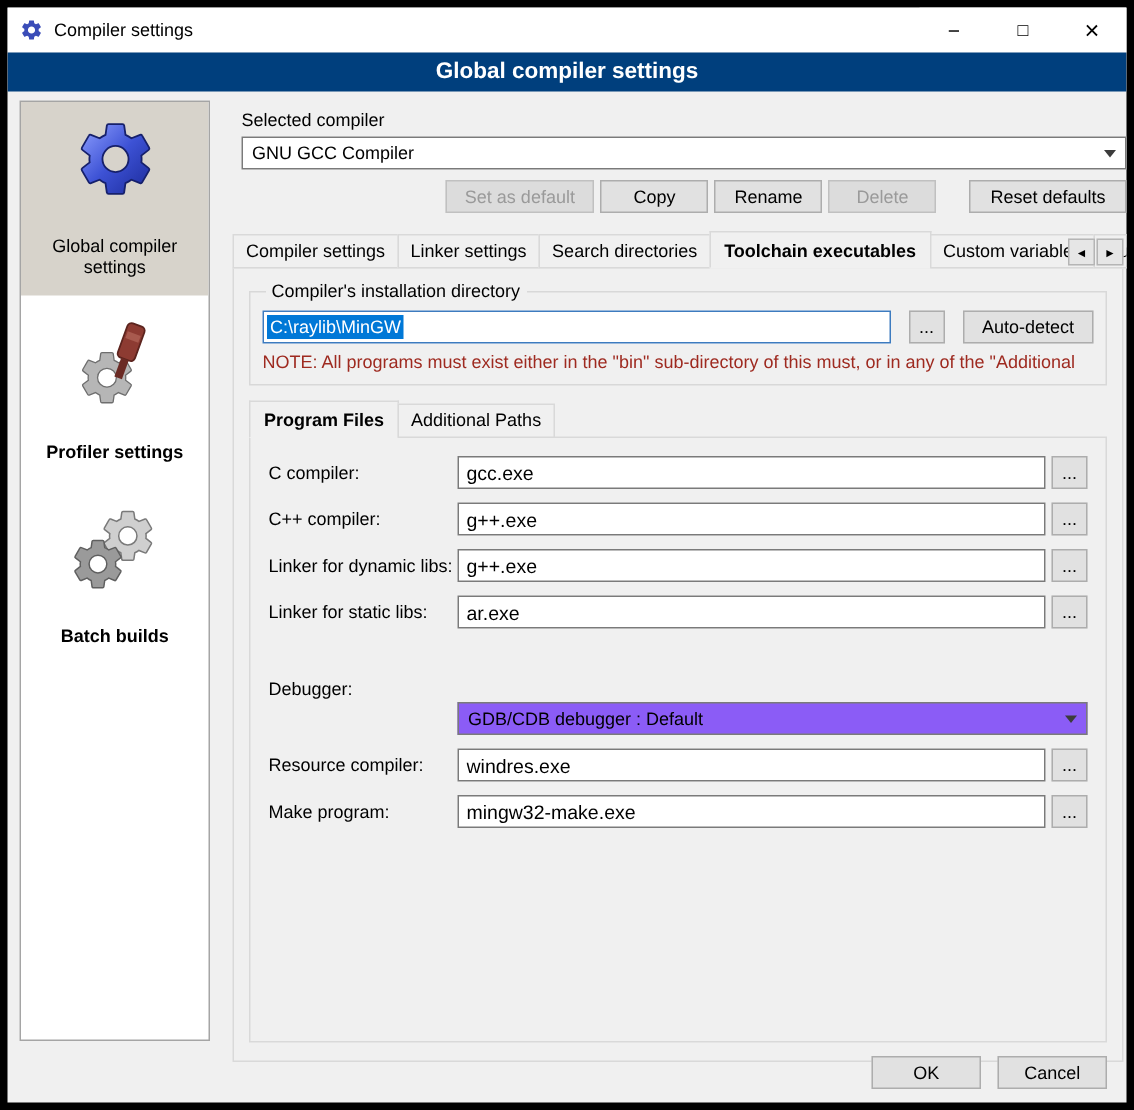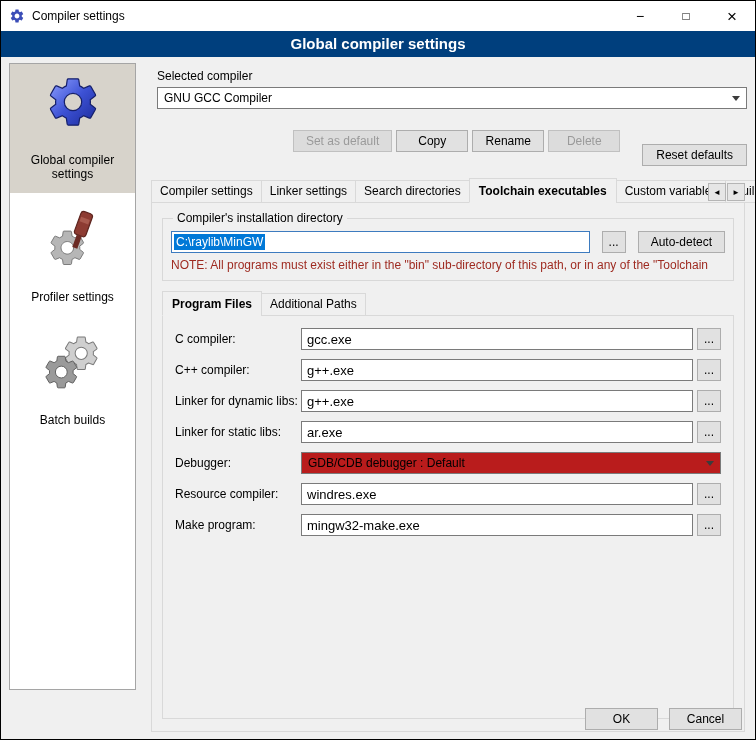--- a/index.html
+++ b/index.html
@@ -7,21 +7,21 @@
   body {
     font-family: "Liberation Sans", "DejaVu Sans", sans-serif;
     font-size: 12px;
     color: #000;
     background: #f0f0f0;
   }
   .window {
     position: relative;
     width: 756px; height: 740px;
     background: #f0f0f0;
-    border: 1px solid #000000;
+    border: 5px solid #000000;
     overflow: hidden;
   }
   
   .titlebar {
     position: absolute; left: 0; top: 0; right: 0; height: 30px;
     background: #ffffff;
     display: flex; align-items: center;
   }
   .app-icon { width: 16px; height: 16px; margin-left: 8px; display: inline-flex; }
   .title-text { margin-left: 7px; }
@@ -44,54 +44,54 @@
   
   .sidebar {
     position: absolute; left: 8px; top: 62px; width: 127px; height: 627px;
     background: #ffffff; border: 1px solid #a5a5a5;
     overflow: hidden;
   }
   .side-item {
     display: flex; flex-direction: column; align-items: center;
     text-align: center; padding: 9px 4px 12px; cursor: default;
   }
-  .side-item + .side-item { margin-top: 8px; }
+  .side-item + .side-item { margin-top: 8px; font-weight: bold; }
   .side-item.selected { background: #d7d3cb; }
   .side-item .icon { width: 58px; height: 58px; margin-bottom: 22px; display: inline-flex; }
   .side-label { line-height: 14px; }
   
   .main { position: absolute; left: 146px; top: 60px; width: 602px; }
   .sc-label { margin: 8px 0 4px 10px; }
   .combo {
     height: 22px; border: 1px solid #7a7a7a; background: #fff;
     display: flex; align-items: center; padding: 0 6px; overflow: hidden;
     white-space: nowrap;
   }
   .combo .arrow {
     margin-left: auto; flex: none;
     width: 0; height: 0;
     border-left: 4px solid transparent; border-right: 4px solid transparent;
     border-top: 5px solid #3c3c3c;
   }
-  .combo.gray { background: #b91c1c; }
+  .combo.gray { background: #8b5cf6; margin-top: 40px; }
   .main-combo { margin-left: 10px; margin-right: 2px; gap: 33px; }
   .btnrow {
     display: flex; align-items: center; justify-content: flex-end;
     gap: 4px; margin: 7px 2px 0 10px;
   }
   .btn {
     height: 22px; padding: 0 12px;
     background: #e1e1e1; border: 1px solid #adadad;
     font-family: inherit; font-size: 12px; color: #000;
     display: inline-flex; align-items: center; justify-content: center;
     cursor: default; white-space: nowrap;
   }
   .btn.disabled { background: #dcdcdc; border-color: #c0c0c0; color: #9a9a9a; }
   .btn.w72 { width: 72px; padding: 0; }
-  .btn.reset { margin-left: 18px; padding: 0 13px; margin-top: 28px; }
+  .btn.reset { margin-left: 18px; padding: 0 13px; }
   .btn.small { width: 24px; padding: 0; flex: none; }
   .btn.wide { width: 73px; padding: 0; }
   
   .tabstrip {
     position: relative; z-index: 2;
     display: flex; align-items: flex-end;
     margin: 12px 4px -1px; padding-right: 44px;
   }
   .tab {
     border: 1px solid #d9d9d9; background: #f0f0f0;
@@ -262,21 +262,21 @@
     <div class="tabpanel">
       <fieldset>
         <legend>Compiler's installation directory</legend>
         <div class="dirrow">
           <div class="fake-input">
             <span class="sel">C:\raylib\MinGW</span>
           </div>
           <button class="btn small">...</button>
           <button class="btn">Auto-detect</button>
         </div>
-        <div class="note">NOTE: All programs must exist either in the "bin" sub-directory of this path, or in any of the "Toolchain</div>
+        <div class="note">NOTE: All programs must exist either in the "bin" sub-directory of this must, or in any of the "Additional</div>
       </fieldset>
 
       <div class="tabstrip sub">
         <div class="tab active">Program Files</div>
         <div class="tab">Additional Paths</div>
       </div>
 
       <div class="subpanel">
         <div class="frow">
           <span class="flabel">C compiler:</span>

